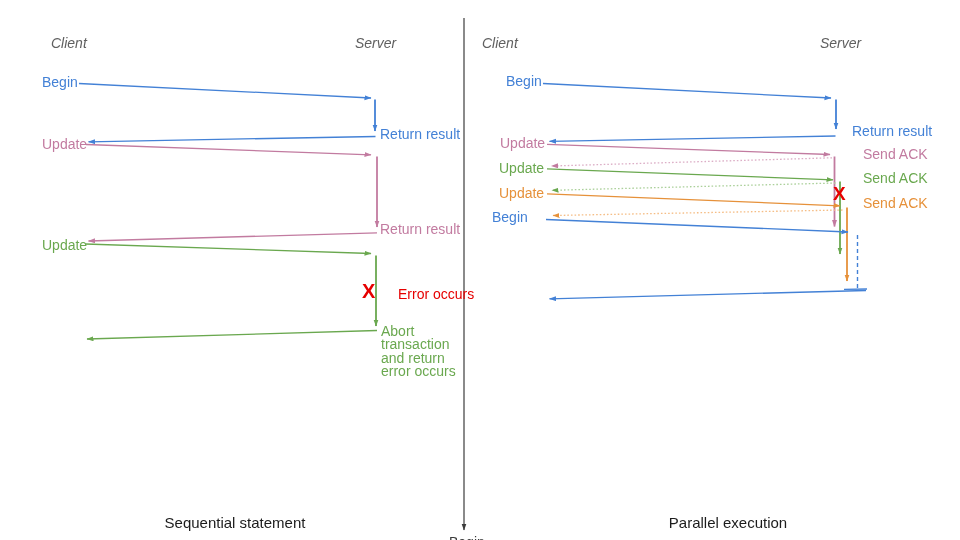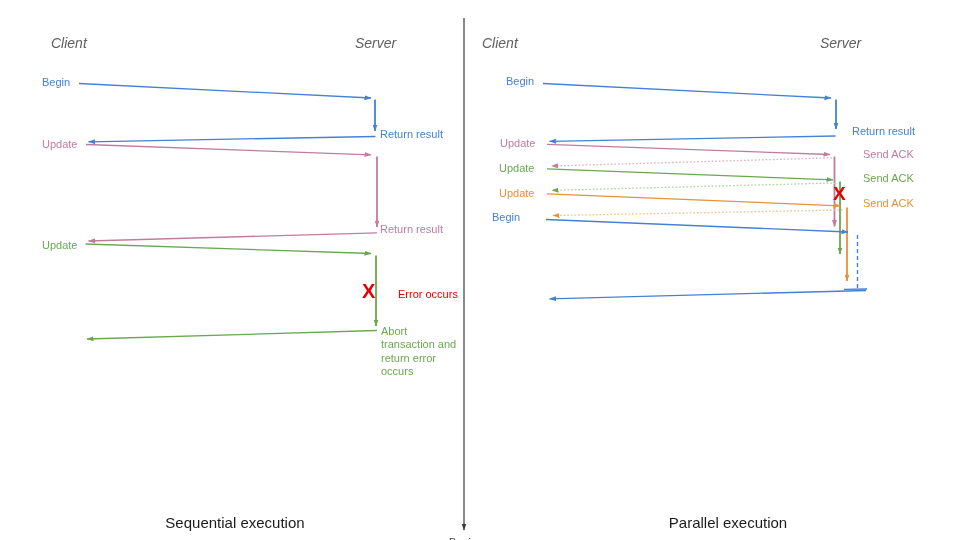--- a/index.html
+++ b/index.html
@@ -18,21 +18,21 @@
   .vert{stroke-width:1.8;}
   .dot{stroke-dasharray:1.6 2;stroke-width:1.3;}
   .dash{stroke-dasharray:4 3;stroke-width:1.4;}
   .s-blue{stroke:var(--c-blue);} .s-pink{stroke:var(--c-pink);}
   .s-green{stroke:var(--c-green);} .s-orange{stroke:var(--c-orange);}
   .s-pinkl{stroke:var(--c-pink_light);} .s-greenl{stroke:var(--c-green_light);}
   .s-orangel{stroke:var(--c-orange_light);} .s-axis{stroke:var(--c-axis);stroke-width:1.2;}
   .mk-blue{fill:var(--c-blue);} .mk-pink{fill:var(--c-pink);}
   .mk-green{fill:var(--c-green);} .mk-orange{fill:var(--c-orange);}
   .mk-axis{fill:var(--c-axis);}
-  .lbl{position:absolute;font-size:11px;line-height:13px;white-space:nowrap;}
+  .lbl{position:absolute;font-size:14px;line-height:13px;white-space:nowrap;}
   .c-blue{color:var(--c-blue);} .c-pink{color:var(--c-pink);}
   .c-green{color:var(--c-green);} .c-orange{color:var(--c-orange);}
   .c-red{color:var(--c-red);padding-left:20px;} .c-axis{color:var(--c-axis);}
   .hdr{font-style:italic;font-size:14px;color:var(--c-header);}
   .caption{font-size:15px;color:var(--c-caption);text-align:center;width:200px;}
   .wrap{white-space:normal;line-height:13.4px;}
   .wrap-r{white-space:normal;font-size:12.5px;line-height:14.3px;width:84px;}
   .xmark{font-weight:bold;color:var(--c-red);font-size:20px;line-height:19px;}
 </style>
 </head>
@@ -95,21 +95,21 @@
   <span class="lbl hdr" style="left:820px;top:26px">Server</span>
 
   <span class="lbl c-blue" style="left:42px;top:65px">Begin</span>
   <span class="lbl c-blue" style="left:380px;top:117px">Return result</span>
   <span class="lbl c-pink" style="left:42px;top:127px">Update</span>
   <span class="lbl c-pink" style="left:380px;top:212px">Return result</span>
   <span class="lbl c-green" style="left:42px;top:228px">Update</span>
   <span class="lbl xmark" style="left:362px;top:271px">X</span>
   <span class="lbl c-red" style="left:378px;top:277px">Error occurs</span>
   <div class="lbl c-green wrap" style="left:381px;top:314px;width:80px">Abort transaction and return error occurs</div>
-  <div class="lbl caption" style="left:135px;top:505px">Sequential execution</div>
+  <div class="lbl caption" style="left:135px;top:505px">Sequential statement</div>
 
   <span class="lbl c-blue" style="left:506px;top:64px">Begin</span>
   <span class="lbl c-blue" style="left:852px;top:114px">Return result</span>
   <span class="lbl c-pink" style="left:500px;top:126px">Update</span>
   <span class="lbl c-pink" style="left:863px;top:137px">Send ACK</span>
   <span class="lbl c-green" style="left:499px;top:151px">Update</span>
   <span class="lbl c-green" style="left:863px;top:161px">Send ACK</span>
   <span class="lbl c-orange" style="left:499px;top:176px">Update</span>
   <span class="lbl c-orange" style="left:863px;top:186px">Send ACK</span>
   <span class="lbl c-blue" style="left:492px;top:200px">Begin</span>

